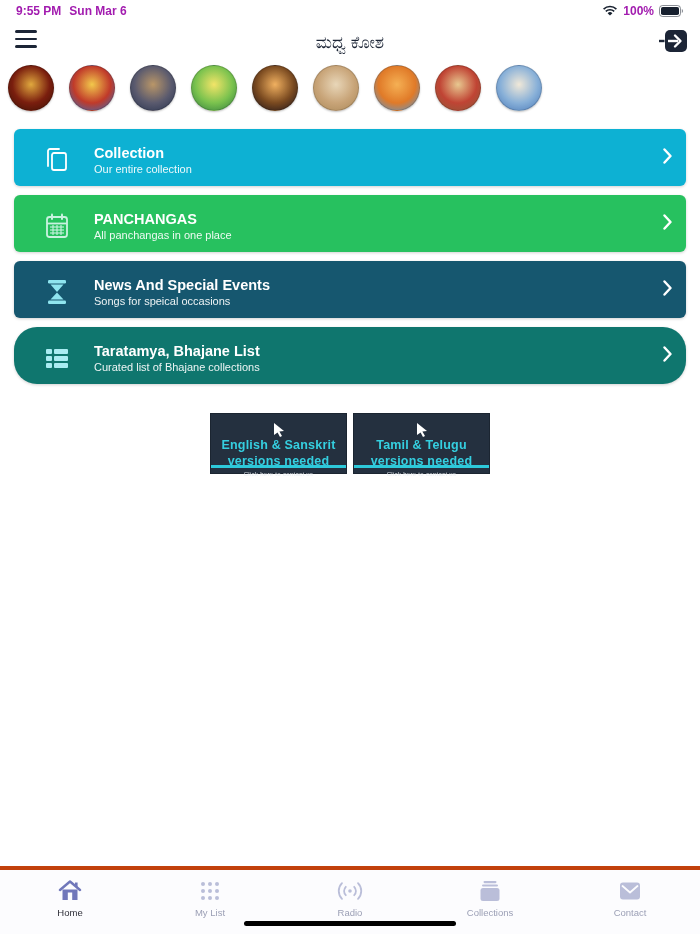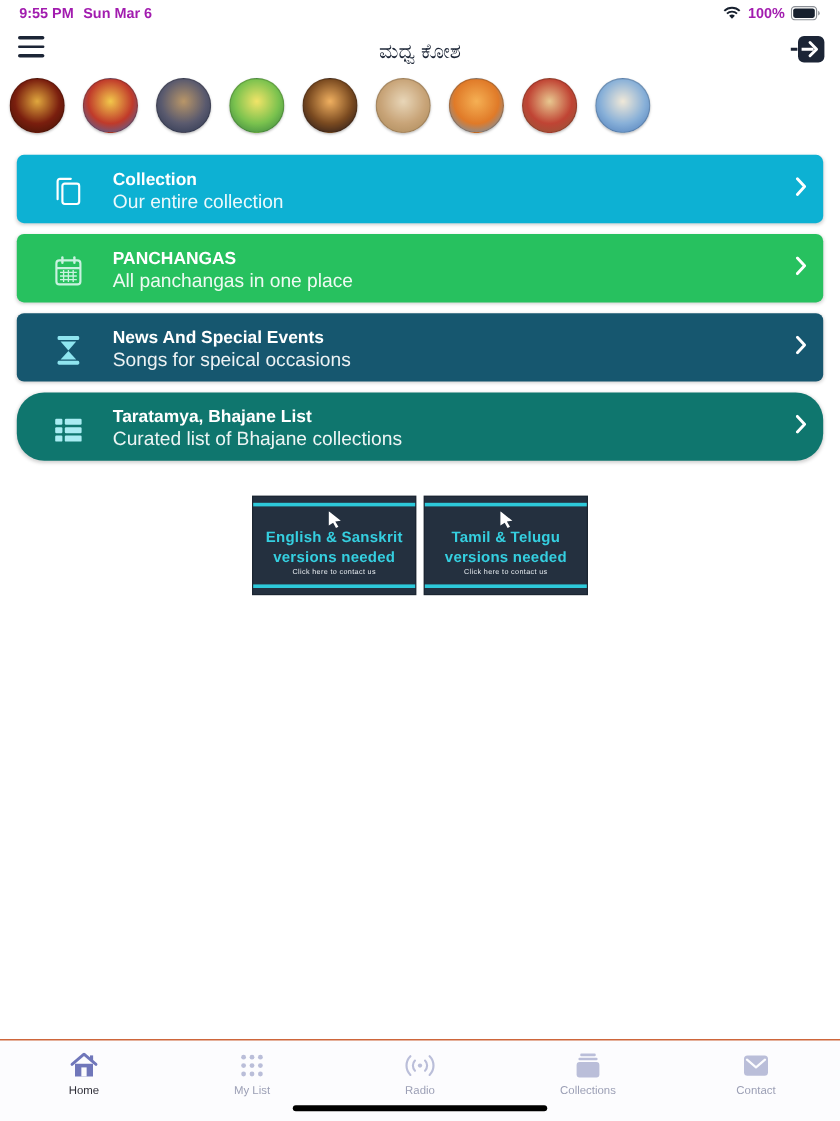--- a/index.html
+++ b/index.html
@@ -27,38 +27,38 @@
   .avatar { width:46px; height:46px; border-radius:50%; flex:0 0 auto;
     box-shadow:0 1px 2px rgba(0,0,0,.25); border:1px solid rgba(0,0,0,.15); cursor:pointer; }
 
   
   .cards { margin:18px 14px 0 14px; display:flex; flex-direction:column; gap:9px; }
   .card { position:relative; height:57px; border-radius:6px; display:flex; align-items:center;
     padding:5px 20px 0 28px; cursor:pointer; box-shadow:0 1px 3px rgba(0,0,0,.18); }
   .card-icon { width:30px; height:30px; margin-right:22px; flex:0 0 auto; }
   .card-text { display:flex; flex-direction:column; gap:2px; }
   .card-title { color:#fff; font-size:14.5px; font-weight:bold; }
-  .card-sub { color:rgba(255,255,255,.92); font-size:16px; }
+  .card-sub { color:rgba(255,255,255,.92); font-size:11px; }
   .card-chevron { position:absolute; right:14px; top:50%; transform:translateY(-50%); }
 
   
   .banner-row { display:flex; justify-content:center; gap:8px; margin-top:30px; }
-  .banner { width:135px; height:81px; background:#24303f; position:relative;
+  .banner { width:135px; height:59px; background:#24303f; position:relative;
     display:flex; flex-direction:column; align-items:center; cursor:pointer;
     padding-top:5px; box-shadow:0 0 0 1px #1b2531; }
   .banner-line { width:100%; height:3px; background:#2dc9da; }
   .banner-line.bottom { position:absolute; bottom:5px; left:0; }
   .banner-cursor { margin-top:4px; height:14px; }
   .banner-title { margin-top:1px; text-align:center; color:#35cfe0; font-size:12.5px;
     font-weight:bold; line-height:1.25; letter-spacing:.2px; padding:0 4px; }
   .banner-sub { margin-top:2px; color:#e8edf2; font-size:6px; letter-spacing:.3px; }
 
   
   .tab-bar { position:absolute; left:0; bottom:0; width:700px; height:68px;
-    background:#fcfcfe; border-top:1px solid #c2410c; display:flex; }
+    background:#fcfcfe; border-top:4px solid #c2410c; display:flex; }
   .tab-item { flex:1 1 0; display:flex; flex-direction:column; align-items:center;
     padding-top:9px; gap:4px; cursor:pointer; }
   .tab-icon { height:24px; display:flex; align-items:center; justify-content:center; }
   .tab-icon svg { display:block; }
   .tab-label { font-size:9.5px; color:#9b9fb5; }
   .tab-item.active .tab-label { color:#2e2e38; }
   .home-indicator { position:absolute; left:50%; bottom:8px; transform:translateX(-50%);
     width:212px; height:5px; border-radius:3px; background:#000; }
 </style>
 </head>

